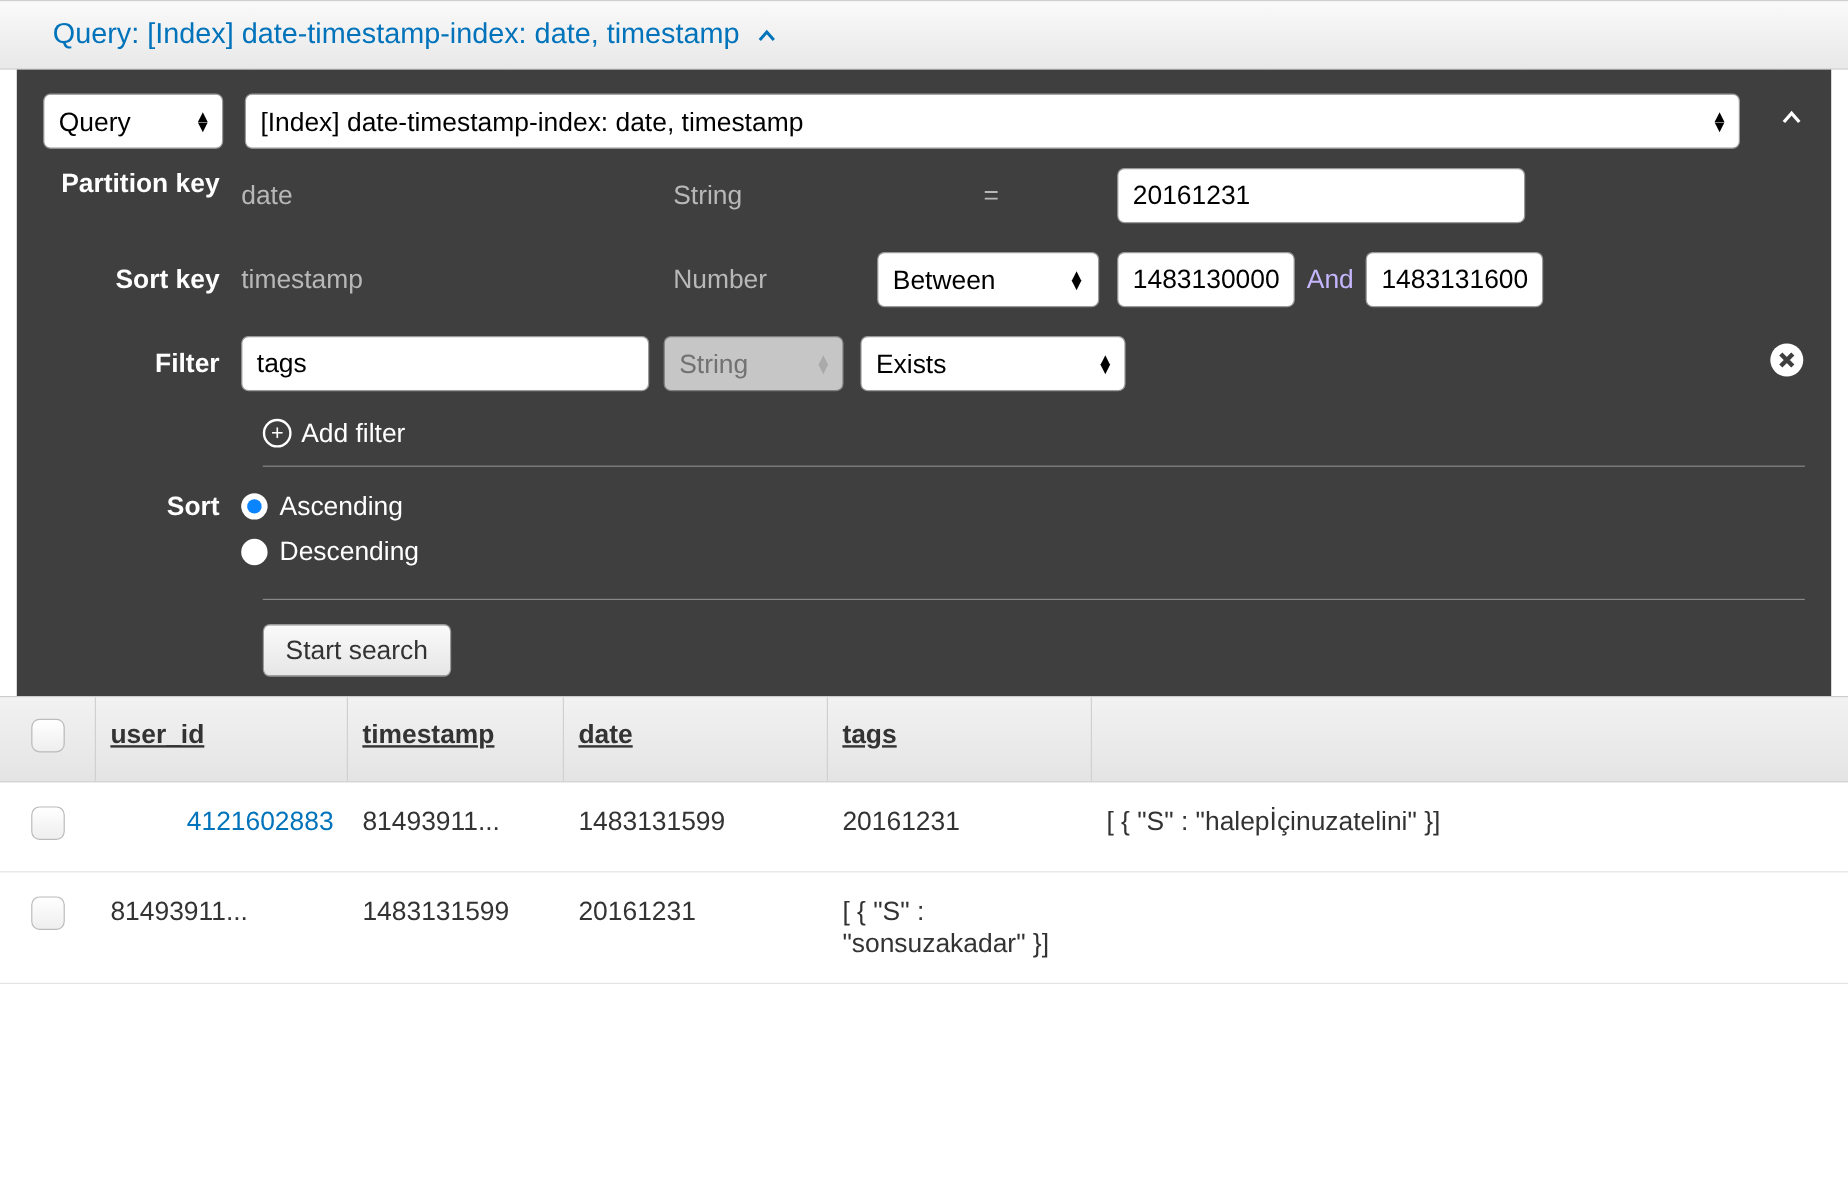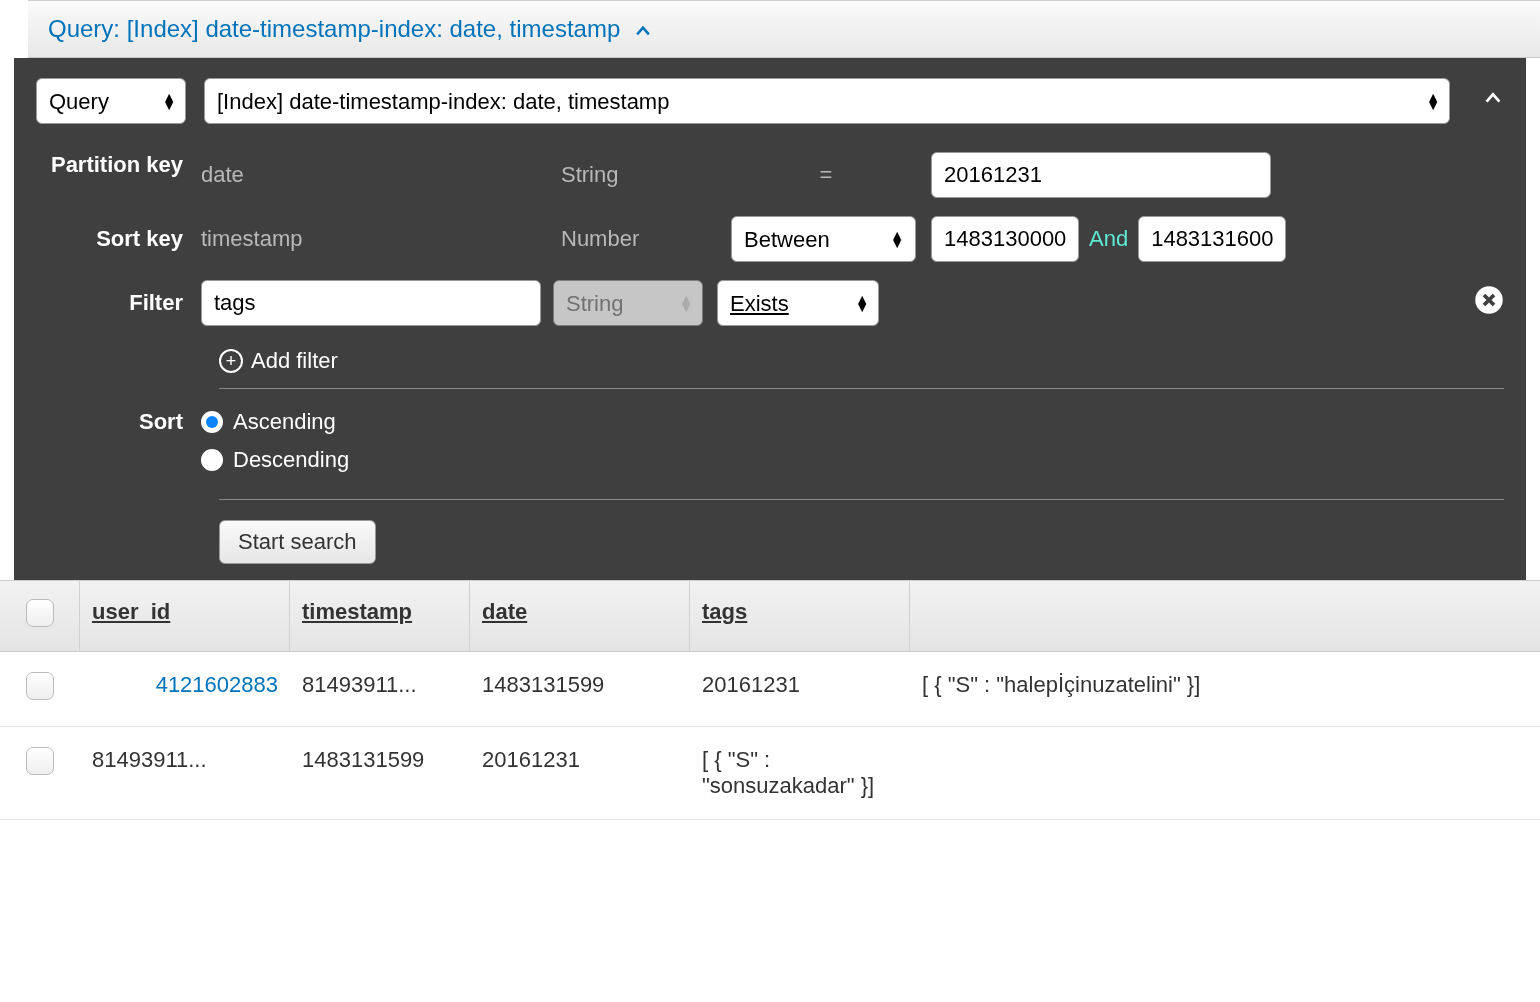--- a/index.html
+++ b/index.html
@@ -2,22 +2,21 @@
 <html><head>
 <meta charset="utf-8">
 <style>
 * { box-sizing: border-box; margin: 0; padding: 0; }
 body { font-family: -apple-system, BlinkMacSystemFont, "Helvetica Neue", Arial, sans-serif; font-size: 22px; color: #333; background: #fff; }
 
 .header-bar {
   background: linear-gradient(#fafafa, #e8e8e8);
   border-top: 1px solid #d0d0d0;
   border-bottom: 1px solid #c8c8c8;
-  padding: 14px 20px;
-  margin-left: 28px;
+  padding: 14px 44px;
 }
 .header-bar a { color: #0073bb; text-decoration: none; font-size: 24px; }
 .header-bar .chev { display:inline-block; margin-left: 6px; }
 
 .query-panel {
   background: #3f3f3f;
   color: #fff;
   padding: 20px 22px 16px 22px;
   margin: 0 14px;
 }
@@ -37,31 +36,31 @@
   color: #000;
 }
 .sel { padding-right: 36px; position: relative; background-image: none; }
 .sel-wrap { position: relative; display: inline-block; }
 .sel-wrap .arrows {
   position: absolute; right: 10px; top: 50%; transform: translateY(-50%);
   pointer-events: none; font-size: 14px; line-height: 8px; color: #000;
 }
 .sel-wrap select { appearance: none; -webkit-appearance: none; }
 
-.top-selects { display: flex; align-items: center; gap: 18px; margin-bottom: 28px; justify-content: center; }
+.top-selects { display: flex; align-items: center; gap: 18px; margin-bottom: 16px; justify-content: center; }
 .top-selects .sel-query { width: 150px; }
 .top-selects .sel-index { flex: 1; }
 .collapse-caret { color: #fff; font-size: 22px; margin-left: 14px; cursor: pointer; }
 
 .grey-text { color: #b8b8b8; font-size: 22px; }
 
 .grid4 { display: grid; grid-template-columns: 350px 160px 190px 1fr; align-items: center; gap: 10px; }
 .inp-val { width: 340px; }
 .inp-small { width: 148px; }
-.and-lbl { color: #5eead4; margin: 4px 10px; font-size: 22px; }
+.and-lbl { color: #c4b5fd; margin: 16px 10px; font-size: 22px; }
 
 .remove-x { color: #fff; font-size: 26px; margin-left: auto; cursor: pointer; }
 .remove-x svg { width: 30px; height: 30px; }
 
 .add-filter { color: #fff; cursor: pointer; display: inline-flex; align-items: center; gap: 8px; margin-top: 16px; font-size: 22px; }
 .add-filter .plus { display: inline-flex; width: 24px; height: 24px; border: 2px solid #fff; border-radius: 50%; align-items: center; justify-content: center; font-size: 18px; line-height: 1; }
 
 .divider { height: 1px; background: #888; margin: 14px 0 20px 0; }
 
 .radio-row { display: flex; align-items: center; gap: 10px; margin-bottom: 12px; color: #fff; font-size: 22px; }
@@ -166,21 +165,21 @@
       <input class="inp" style="width: 340px;" value="tags">
       <span style="width:12px;"></span>
       <span class="sel-wrap">
         <select class="sel" style="width:150px; color:#888;" disabled="">
           <option>String</option>
         </select>
         <span class="arrows" style="color:#aaa;">▲<br>▼</span>
       </span>
       <span style="width:14px;"></span>
       <span class="sel-wrap">
-        <select class="sel" style="width:162px;text-decoration:underline;">
+        <select class="sel" style="width:221px;">
           <option>Exists</option>
         </select>
         <span class="arrows">▲<br>▼</span>
       </span>
       <span class="remove-x">
         <svg viewBox="0 0 24 24">
             <circle cx="12" cy="12" r="11" fill="#fff"></circle>
             <path d="M8 8 L16 16 M16 8 L8 16" stroke="#3f3f3f" stroke-width="3"></path>
           </svg>
       </span>

